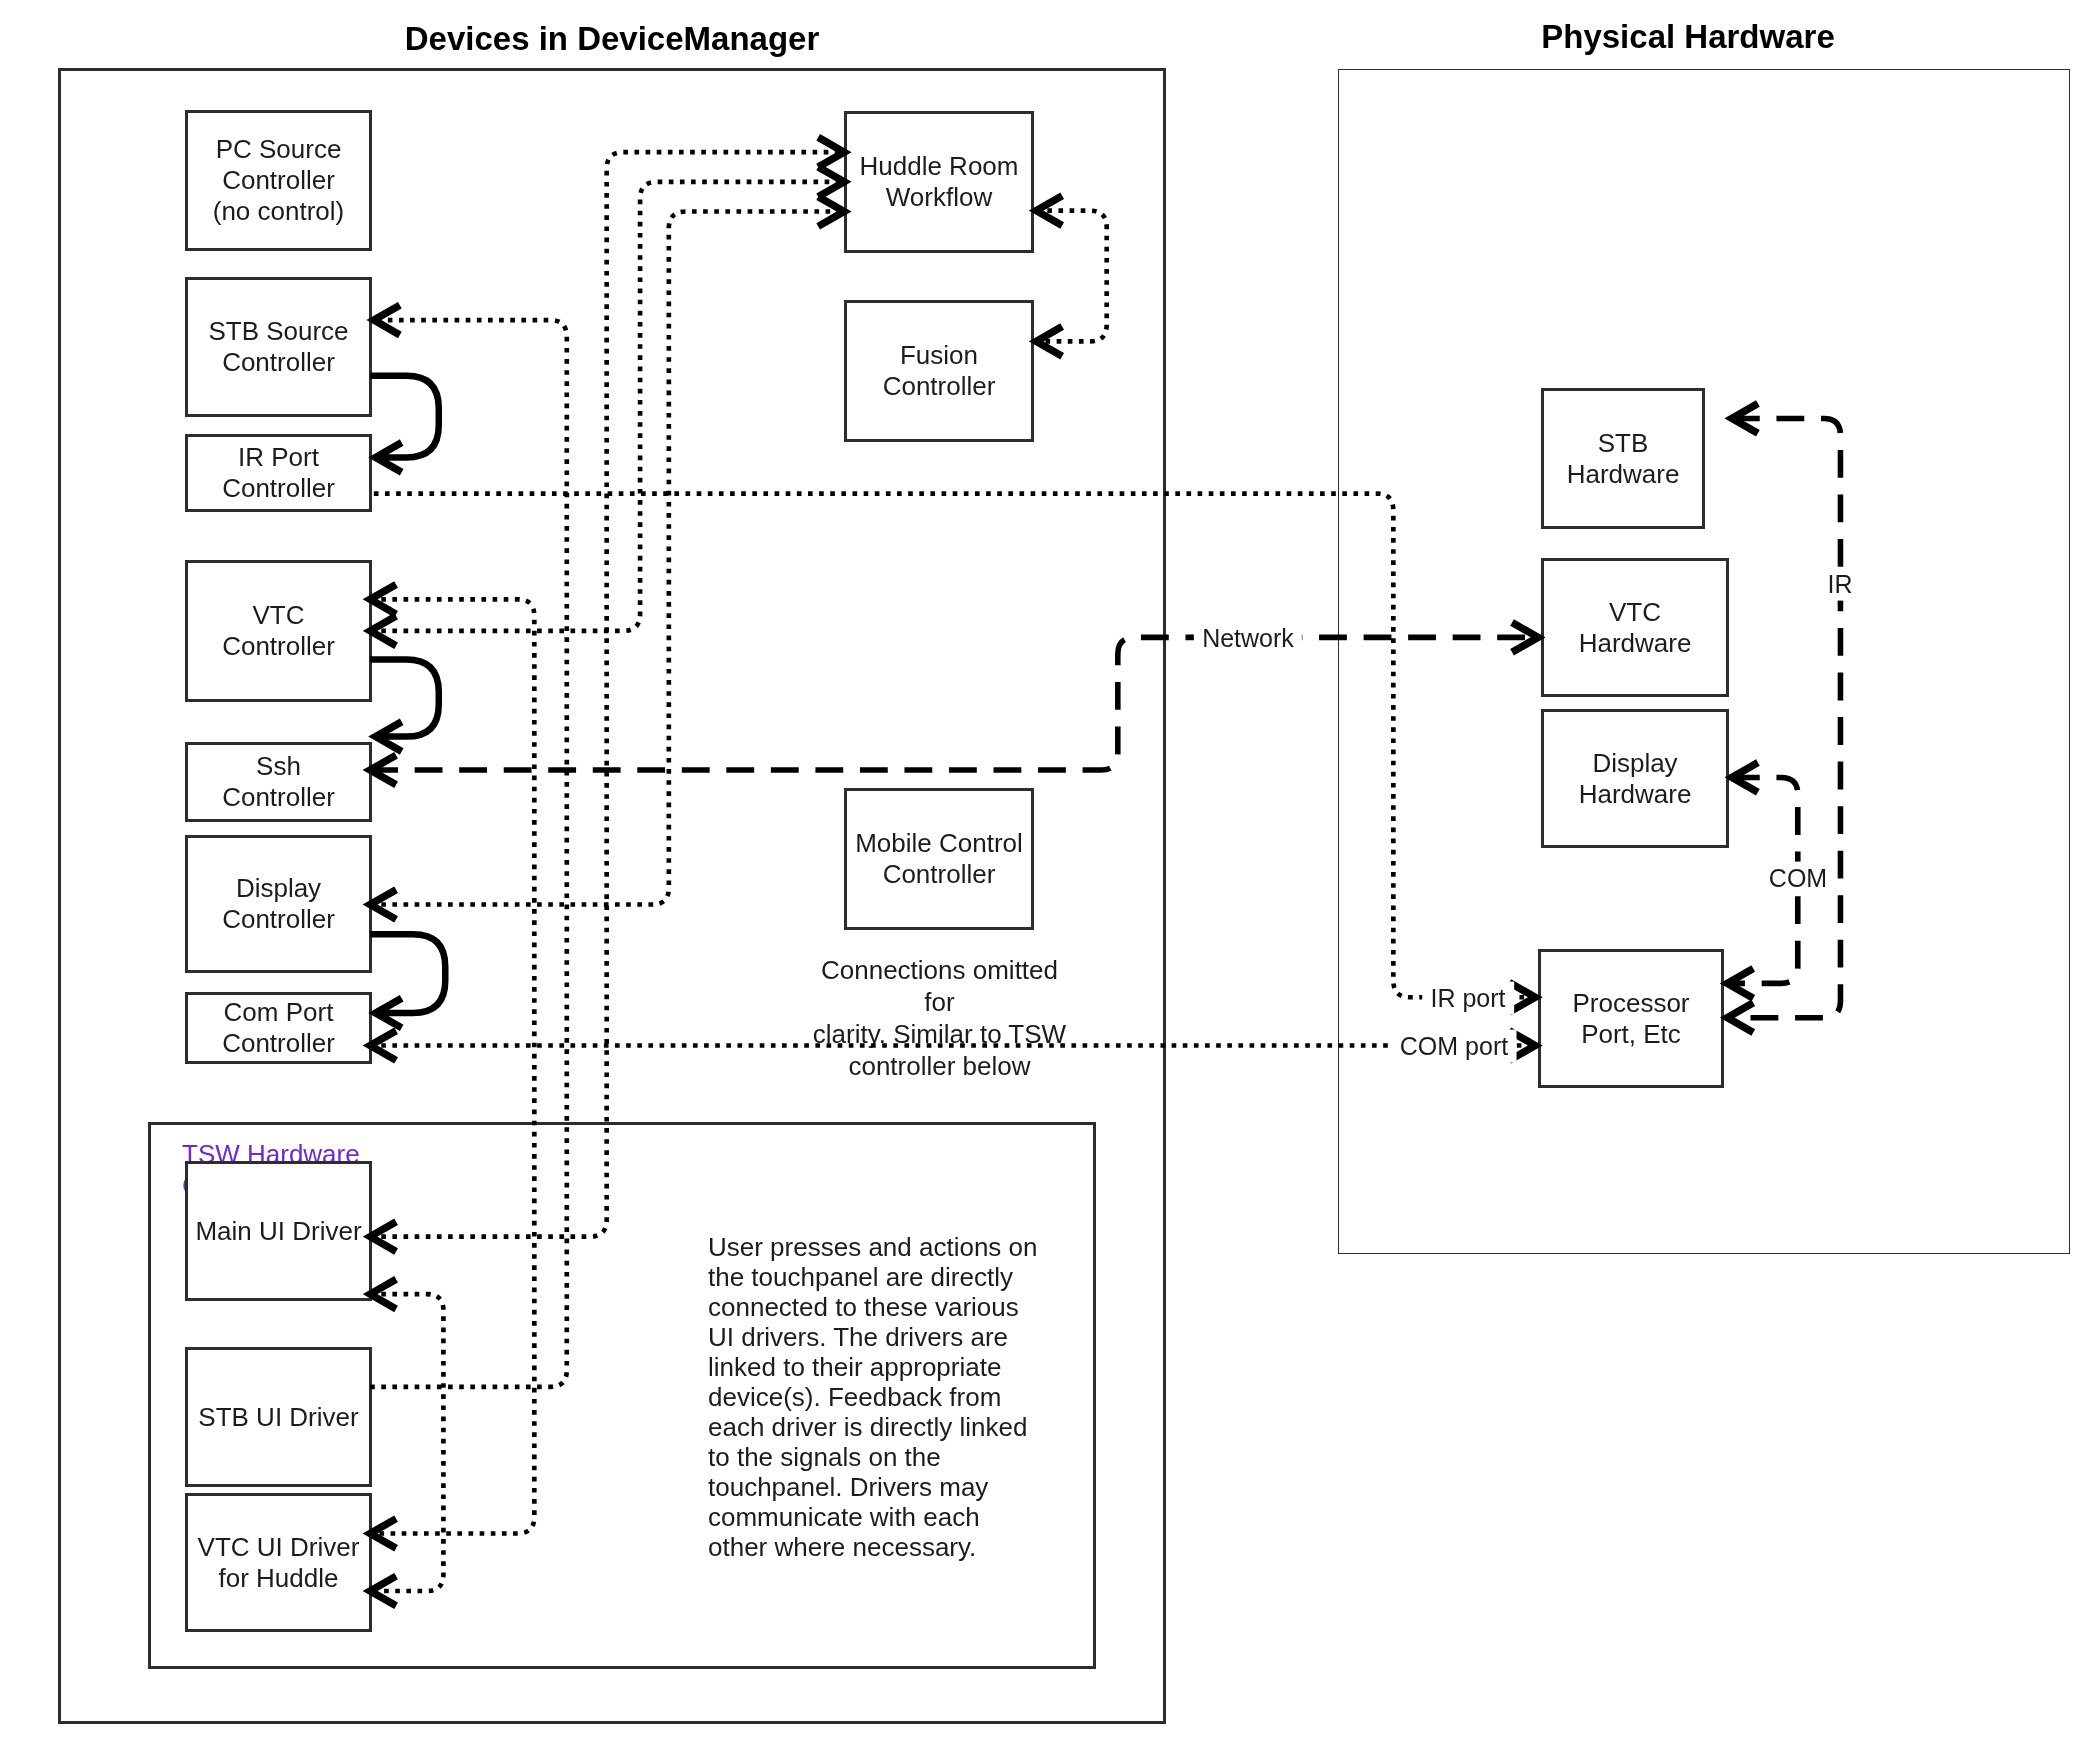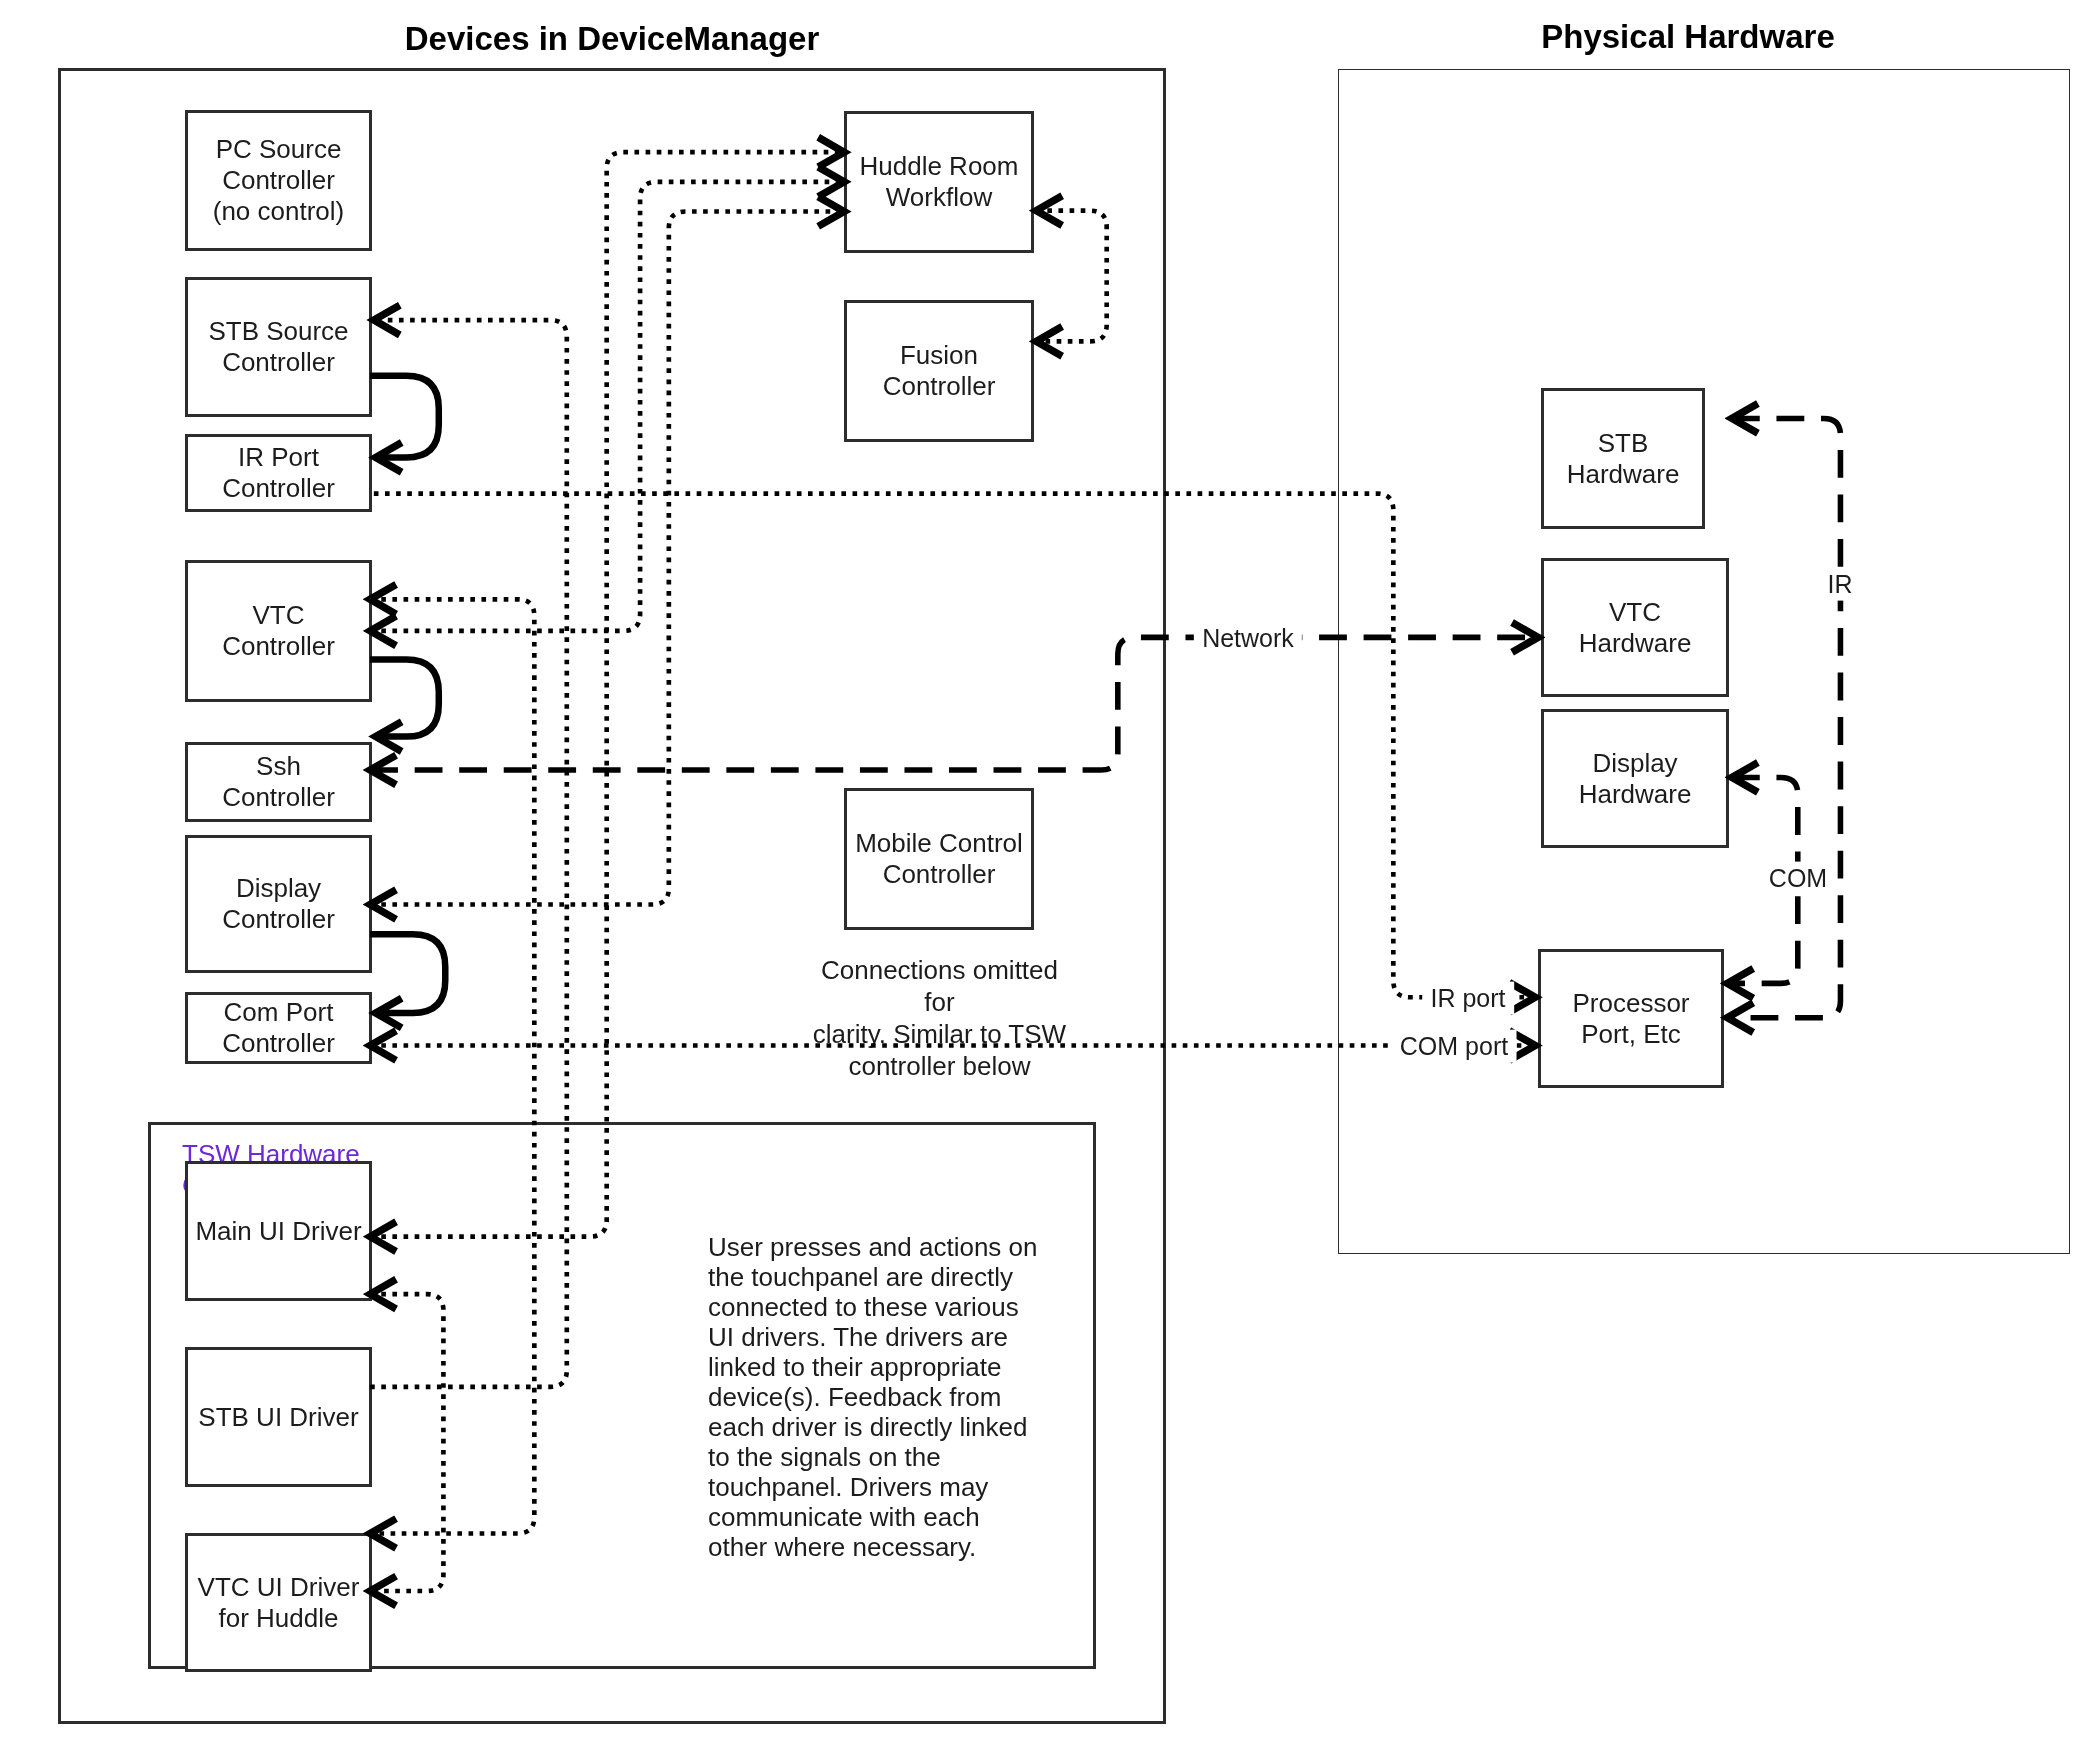--- a/index.html
+++ b/index.html
@@ -72,21 +72,21 @@
       <span>Com Port
 Controller</span>
     </div>
 
   <div class="node" style="left:185px;top:1161px;width:187px;height:140px;">
       <span>Main UI Driver</span>
     </div>
   <div class="node" style="left:185px;top:1347px;width:187px;height:140px;">
       <span>STB UI Driver</span>
     </div>
-  <div class="node" style="left:185px;top:1493px;width:187px;height:139px;margin-top:40px;">
+  <div class="node" style="left:185px;top:1493px;width:187px;height:139px;">
       <span>VTC UI Driver
 for Huddle</span>
     </div>
 
   <div class="node" style="left:844px;top:111px;width:190px;height:142px;">
       <span>Huddle Room
 Workflow</span>
     </div>
   <div class="node" style="left:844px;top:300px;width:190px;height:142px;">
       <span>Fusion

